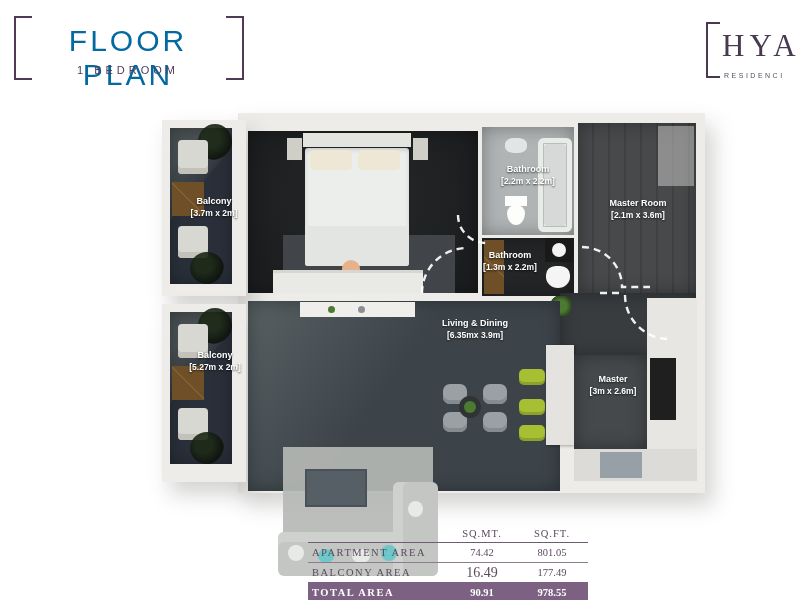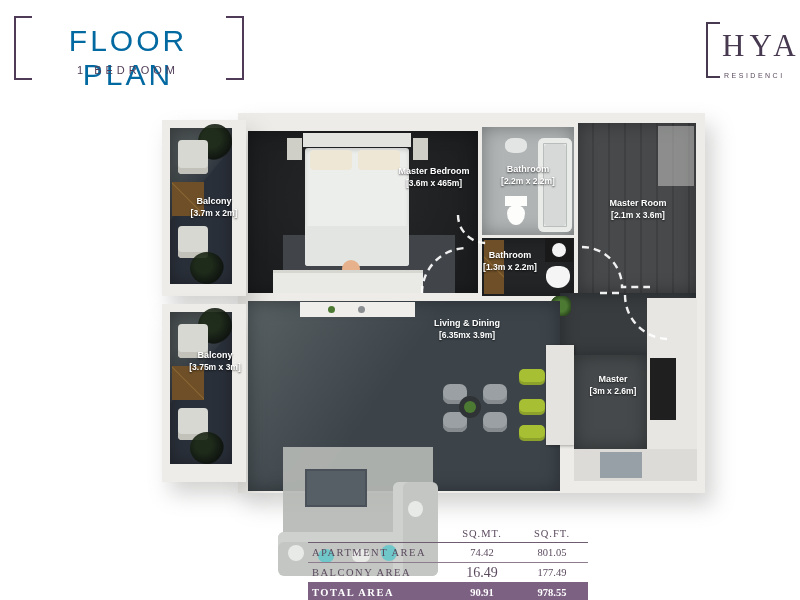--- a/index.html
+++ b/index.html
@@ -75,37 +75,33 @@
 
   <div class="abs floor balc-floor" style="left:10px;top:200px;width:62px;height:152px;">
     <div class="abs plantblob" style="left:28px;top:-4px;width:34px;height:36px;"></div>
     <div class="abs chair" style="left:8px;top:12px;width:30px;height:34px;"></div>
     <div class="abs wood" style="left:2px;top:54px;width:32px;height:34px;"></div>
     <div class="abs chair" style="left:8px;top:96px;width:30px;height:32px;"></div>
     <div class="abs plantblob" style="left:20px;top:120px;width:34px;height:32px;"></div>
   </div>
   <div class="abs rlabel" style="left:22px;top:238px;width:66px;">
     <div class="rname">Balcony</div>
-    <div class="rdims">[3.75m x 3m]</div>
+    <div class="rdims">[5.27m x 2m]</div>
   </div>
 
   <div class="abs floor" style="left:88px;top:19px;width:230px;height:162px;background:radial-gradient(ellipse at 50% 40%,#26282a 0%,#1b1d1f 80%);">
     <div class="abs" style="left:35px;top:104px;width:172px;height:58px;background:#41454a;"></div>
     <div class="abs" style="left:39px;top:7px;width:15px;height:22px;background:#cfcfc8;"></div>
     <div class="abs" style="left:165px;top:7px;width:15px;height:22px;background:#cfcfc8;"></div>
     <div class="abs" style="left:55px;top:2px;width:108px;height:14px;background:#e3e3df;"></div>
     <div class="abs" style="left:57px;top:17px;width:104px;height:118px;background:#eceeec;border-radius:3px;box-shadow:inset 0 -40px 0 #e2e5e2, inset 0 2px 4px rgba(0,0,0,.15);"></div>
     <div class="abs" style="left:62px;top:19px;width:42px;height:20px;background:#efe7d6;border-radius:4px;"></div>
     <div class="abs" style="left:110px;top:19px;width:42px;height:20px;background:#efe7d6;border-radius:4px;"></div>
     <div class="abs pill" style="left:94px;top:129px;width:18px;height:18px;background:#e7b28b;"></div>
     <div class="abs" style="left:25px;top:139px;width:150px;height:23px;background:#e9e9e5;box-shadow:inset 0 3px 0 #d7d7d1;"></div>
-  </div>
-  <div class="abs rlabel" style="left:222px;top:54px;width:104px;">
-    <div class="rname">Master Bedroom</div>
-    <div class="rdims">[3.6m x 465m]</div>
   </div>
 
   <div class="abs floor" style="left:322px;top:15px;width:92px;height:108px;background:#b0b4b5;">
     <div class="abs" style="left:23px;top:11px;width:22px;height:15px;background:#e3e5e4;border-radius:40%;"></div>
     <div class="abs" style="left:23px;top:69px;width:22px;height:10px;background:#fdfdfc;"></div>
     <div class="abs" style="left:25px;top:78px;width:18px;height:20px;background:#fdfdfc;border-radius:50% 50% 50% 50%/40% 40% 60% 60%;"></div>
     <div class="abs" style="left:56px;top:11px;width:34px;height:94px;background:#e9ebe9;border-radius:6px;box-shadow:inset 0 0 0 5px #e9ebe9, inset 0 0 0 6px #b9bdbc;">
       <div class="abs" style="left:6px;top:6px;right:6px;bottom:6px;background:#d6d9d8;border-radius:4px;"></div>
     </div>
   </div>
@@ -158,21 +154,21 @@
     <div class="abs gchair" style="left:235px;top:83px;width:24px;height:20px;"></div>
     <div class="abs gchair" style="left:195px;top:111px;width:24px;height:20px;"></div>
     <div class="abs gchair" style="left:235px;top:111px;width:24px;height:20px;"></div>
     <div class="abs pill" style="left:211px;top:95px;width:22px;height:22px;background:#2f3335;">
       <div class="abs pill" style="left:5px;top:5px;width:12px;height:12px;background:#4d7a33;"></div>
     </div>
     <div class="abs lime" style="left:271px;top:68px;width:26px;height:16px;"></div>
     <div class="abs lime" style="left:271px;top:98px;width:26px;height:16px;"></div>
     <div class="abs lime" style="left:271px;top:124px;width:26px;height:16px;"></div>
   </div>
-  <div class="abs rlabel" style="left:252px;top:206px;width:110px;">
+  <div class="abs rlabel" style="left:260px;top:206px;width:110px;">
     <div class="rname">Living &amp; Dining</div>
     <div class="rdims">[6.35mx 3.9m]</div>
   </div>
 
   <div class="abs" style="left:386px;top:233px;width:28px;height:100px;background:#e4e3df;box-shadow:1px 1px 3px rgba(0,0,0,.3);"></div>
   <div class="abs" style="left:487px;top:186px;width:50px;height:172px;background:#e7e6e2;">
     <div class="abs" style="left:3px;top:60px;width:26px;height:62px;background:#1f1f1f;"></div>
   </div>
   <div class="abs floor" style="left:414px;top:243px;width:73px;height:94px;background:#45494b;"></div>
   <div class="abs" style="left:414px;top:337px;width:123px;height:32px;background:#dcdbd7;">

